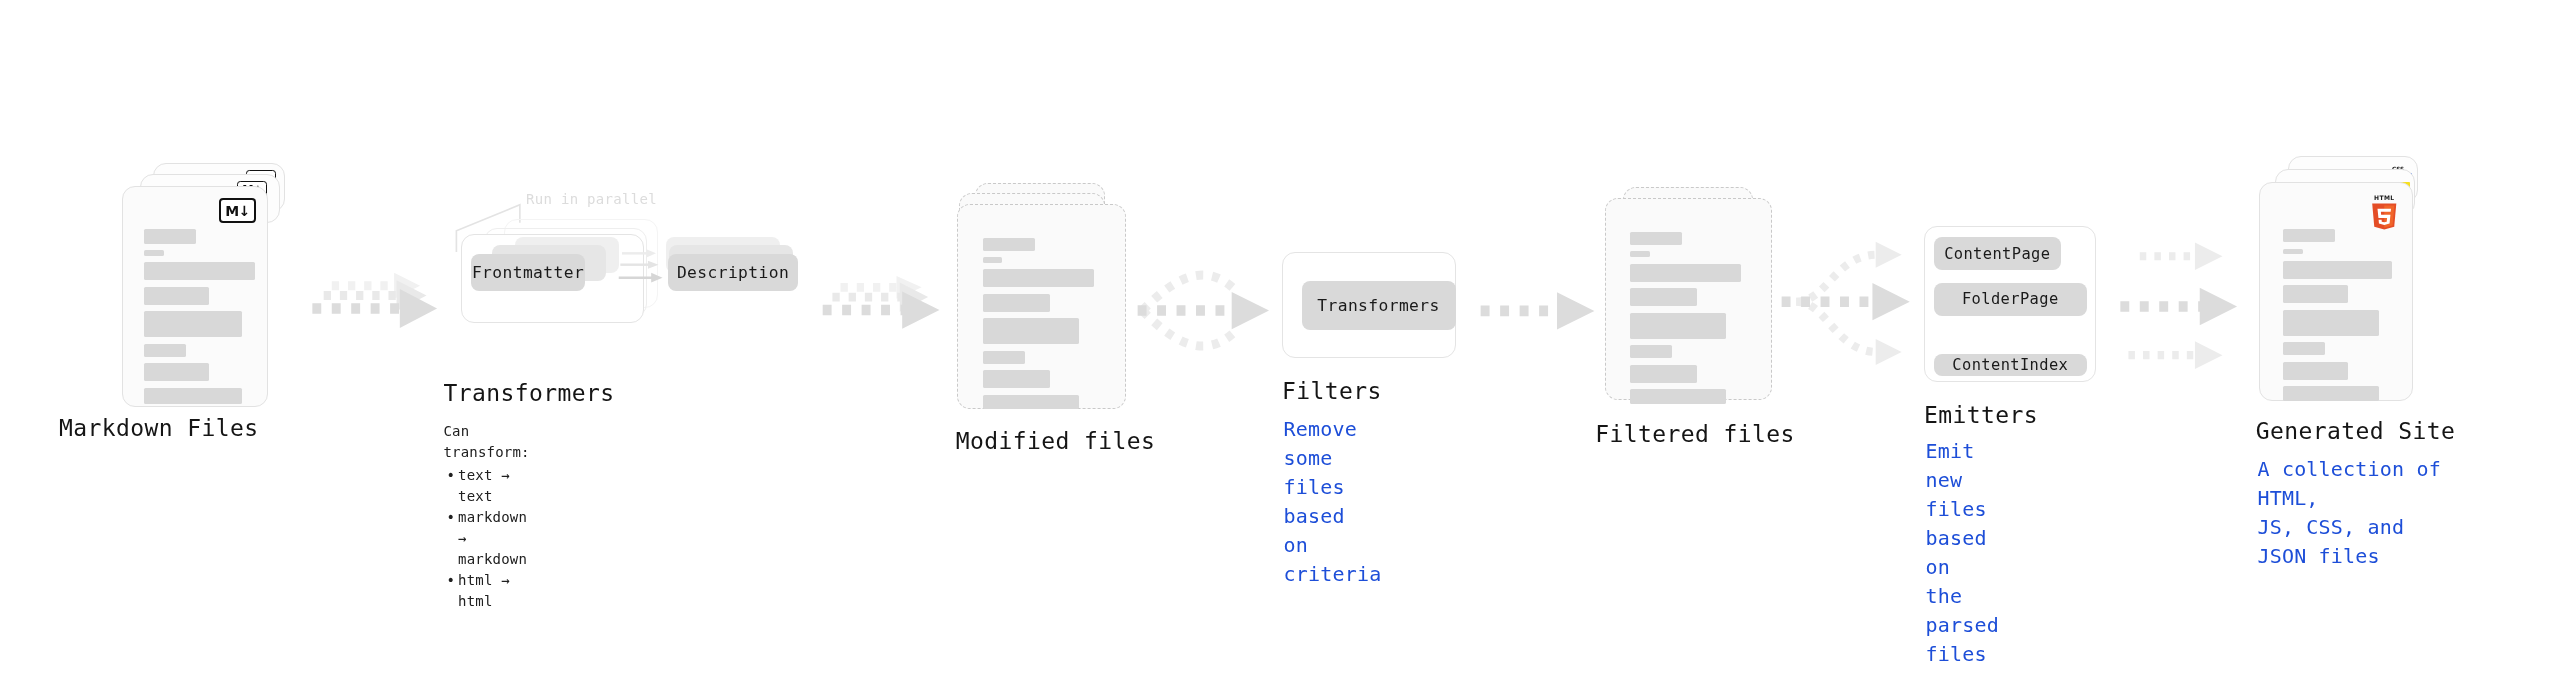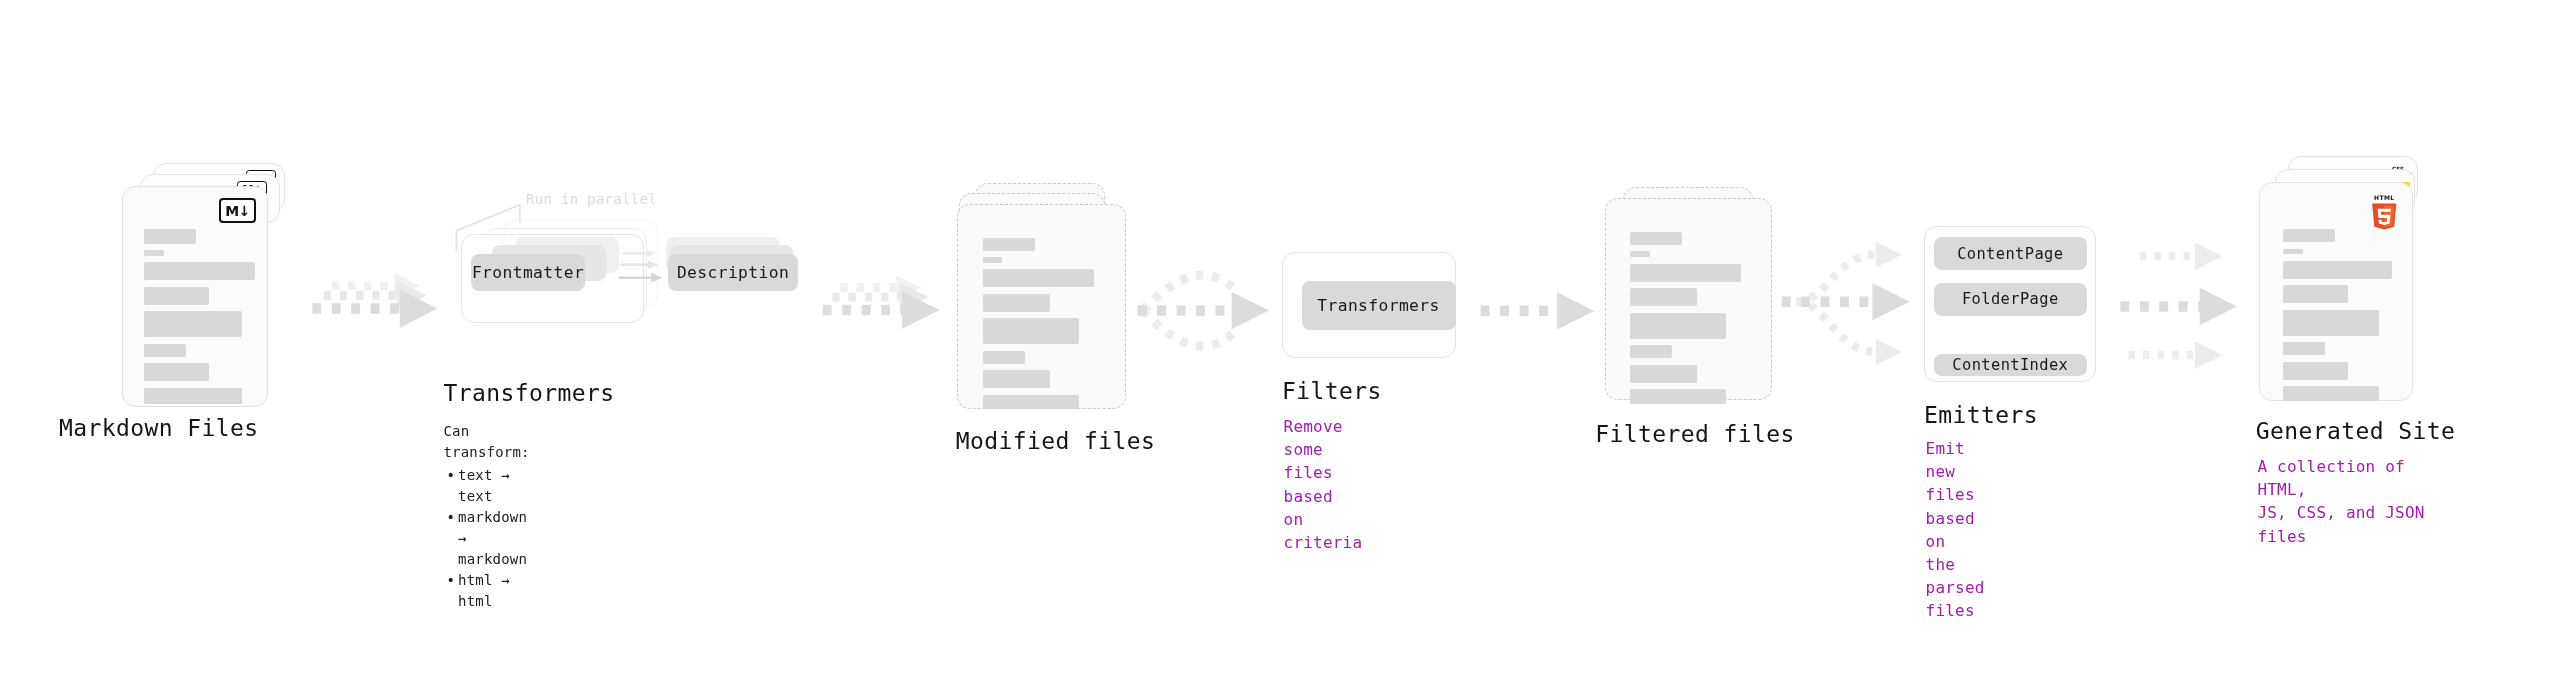--- a/index.html
+++ b/index.html
@@ -84,23 +84,23 @@
   
   .title{
     position:absolute;
     font-size:23px;
     color:#151515;
     letter-spacing:0.4px;
     white-space:nowrap;
   }
   .sub{
     position:absolute;
-    font-size:16px;
+    font-size:20px;
     line-height:1.45;
-    color:#a21caf;
+    color:#1d4ed8;
     letter-spacing:0.2px;
     white-space:pre-line;
   }
   .sublist{
     position:absolute;
     font-size:14px;
     line-height:1.5;
     color:#202020;
     letter-spacing:0.2px;
   }
@@ -300,21 +300,21 @@
     <path d="M20 76 C 58 76, 68 18, 120 18" fill="none" stroke="#ececec" stroke-width="10" stroke-dasharray="8 10"></path>
     <polygon points="118,2 150,18 118,34" fill="#ececec"></polygon>
     <path d="M20 76 C 58 76, 68 138, 120 138" fill="none" stroke="#ececec" stroke-width="10" stroke-dasharray="8 10"></path>
     <polygon points="118,122 150,138 118,154" fill="#ececec"></polygon>
     <line x1="2" y1="76" x2="118" y2="76" stroke="#dcdcdc" stroke-width="13" stroke-dasharray="11 13"></line>
     <polygon points="114,53 160,76 114,99" fill="#dcdcdc"></polygon>
   </svg>
 
   <div class="node" style="left:1924px;top:226px;">
     <div class="gbox" style="left:0px;top:0px;width:172px;height:156px;"></div>
-    <div class="pill" style="left:9.8px;top:11.4px;width:153px;height:32.5px;font-size:15.4px;">
+    <div class="pill" style="left:9.8px;top:11.4px;width:127px;height:32.5px;font-size:15.4px;">
       <span>ContentPage</span>
     </div>
     <div class="pill" style="left:9.8px;top:57px;width:153px;height:32.5px;font-size:15.4px;">
       <span>FolderPage</span>
     </div>
     <div class="pill" style="left:9.8px;top:102px;width:153px;height:22px;font-size:15.4px;margin-top:26px;">
       <span>ContentIndex</span>
     </div>
     <div class="title" style="left:0px;top:176px;">Emitters</div>
     <div class="sub" style="left:1.6px;top:211px;">Emit new files based on

